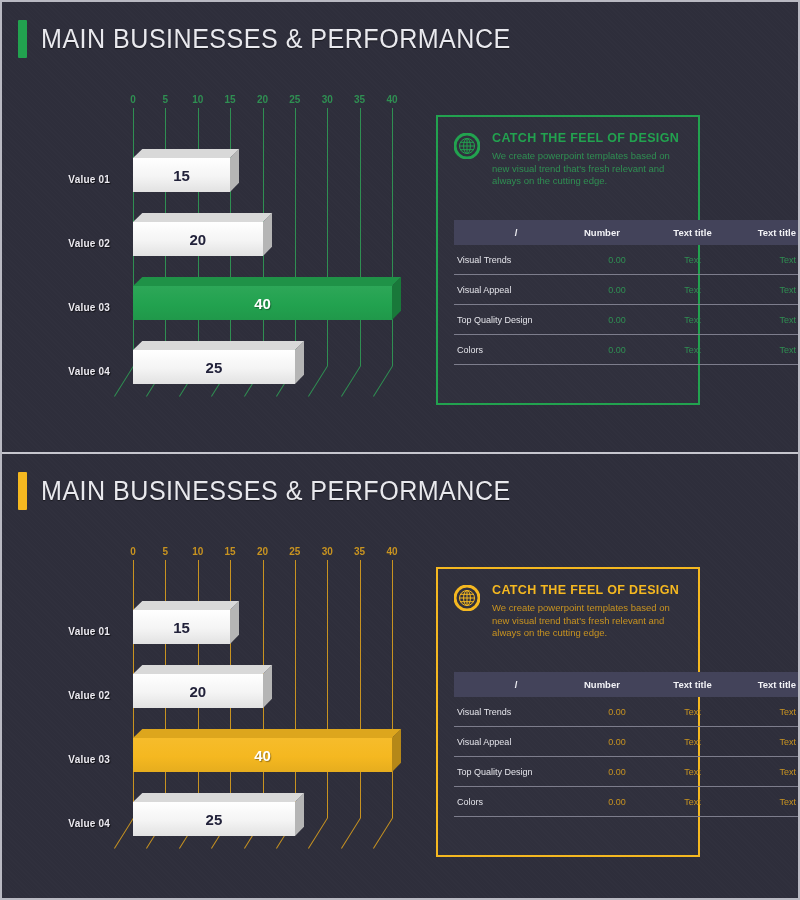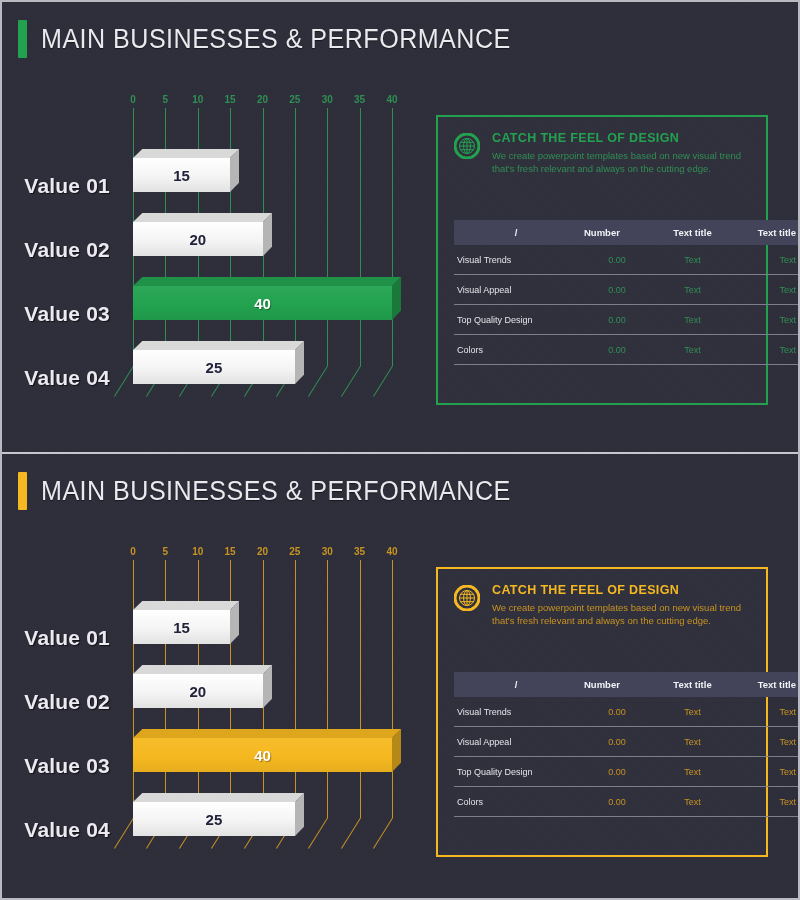--- a/index.html
+++ b/index.html
@@ -44,21 +44,21 @@
   }
   .grid{position:absolute;left:0;top:14px;width:430px;height:300px;}
   .gridline{position:absolute;top:0;width:1px;height:258px;}
   .gridfoot{position:absolute;width:1px;height:36px;transform-origin:top center;transform:rotate(32deg);}
 
   .bars{position:absolute;left:0;top:14px;width:430px;height:300px;}
   .bar-row{position:absolute;left:0;width:430px;height:64px;}
   .bar-label{
     position:absolute;left:0;width:108px;text-align:right;
     top:30px;color:#eceaf0;
-    font-size:21px;font-weight:700;letter-spacing:.2px;
+    font-size:10px;font-weight:700;letter-spacing:.2px;
     font-family:"Liberation Sans Narrow","Liberation Sans",sans-serif;
     text-shadow:1px 1px 1px rgba(0,0,0,.65);
   }
   .bar3d{position:absolute;top:14px;height:34px;}
   .bar-front{position:absolute;left:0;top:0;height:100%;width:100%;box-sizing:border-box;}
   .bar-top{position:absolute;left:0;top:0;height:100%;width:100%;}
   .bar-top:before{
     content:"";position:absolute;left:0;top:-9px;width:100%;height:9px;
     transform:skewX(-46deg);transform-origin:bottom left;
   }
@@ -68,21 +68,21 @@
   }
   .bar-value{
     position:absolute;top:0;left:0;width:100%;height:34px;
     display:flex;align-items:center;justify-content:center;
     font-size:15px;font-weight:700;z-index:4;
     font-family:"Liberation Sans Narrow","Liberation Sans",sans-serif;
   }
 
   
   .panel{
-    position:absolute;left:434px;top:113px;width:332px;height:290px;
+    position:absolute;left:434px;top:113px;width:264px;height:290px;
     box-sizing:border-box;border:2px solid;
     background:rgba(255,255,255,.012);
   }
   .panel-head{display:flex;padding:14px 16px 0 16px;}
   .panel-icon{
     width:26px;height:26px;border-radius:50%;flex:0 0 26px;margin-top:2px;
     display:flex;align-items:center;justify-content:center;
   }
   .panel-icon svg{display:block;}
   .panel-text{margin-left:12px;flex:1;}

